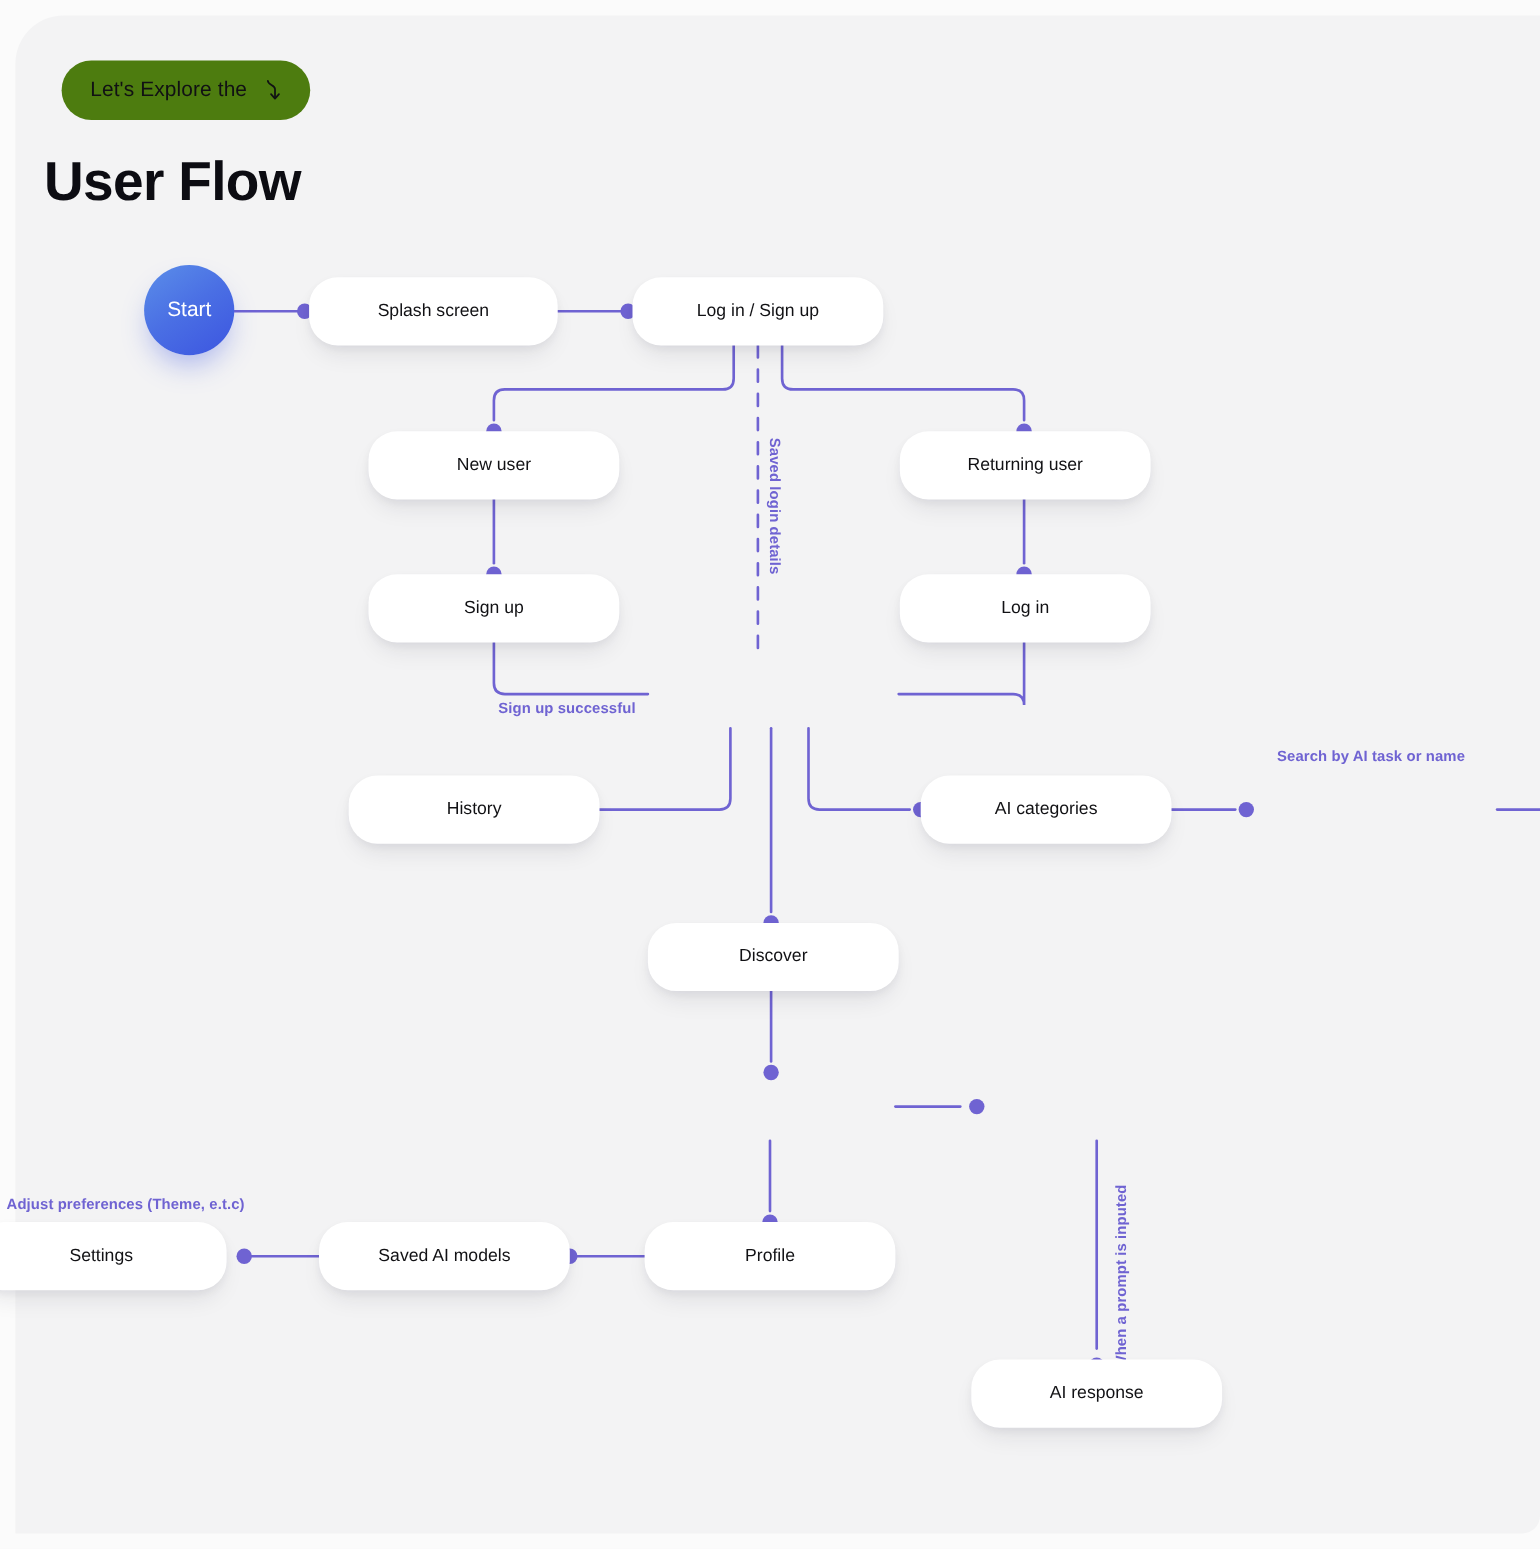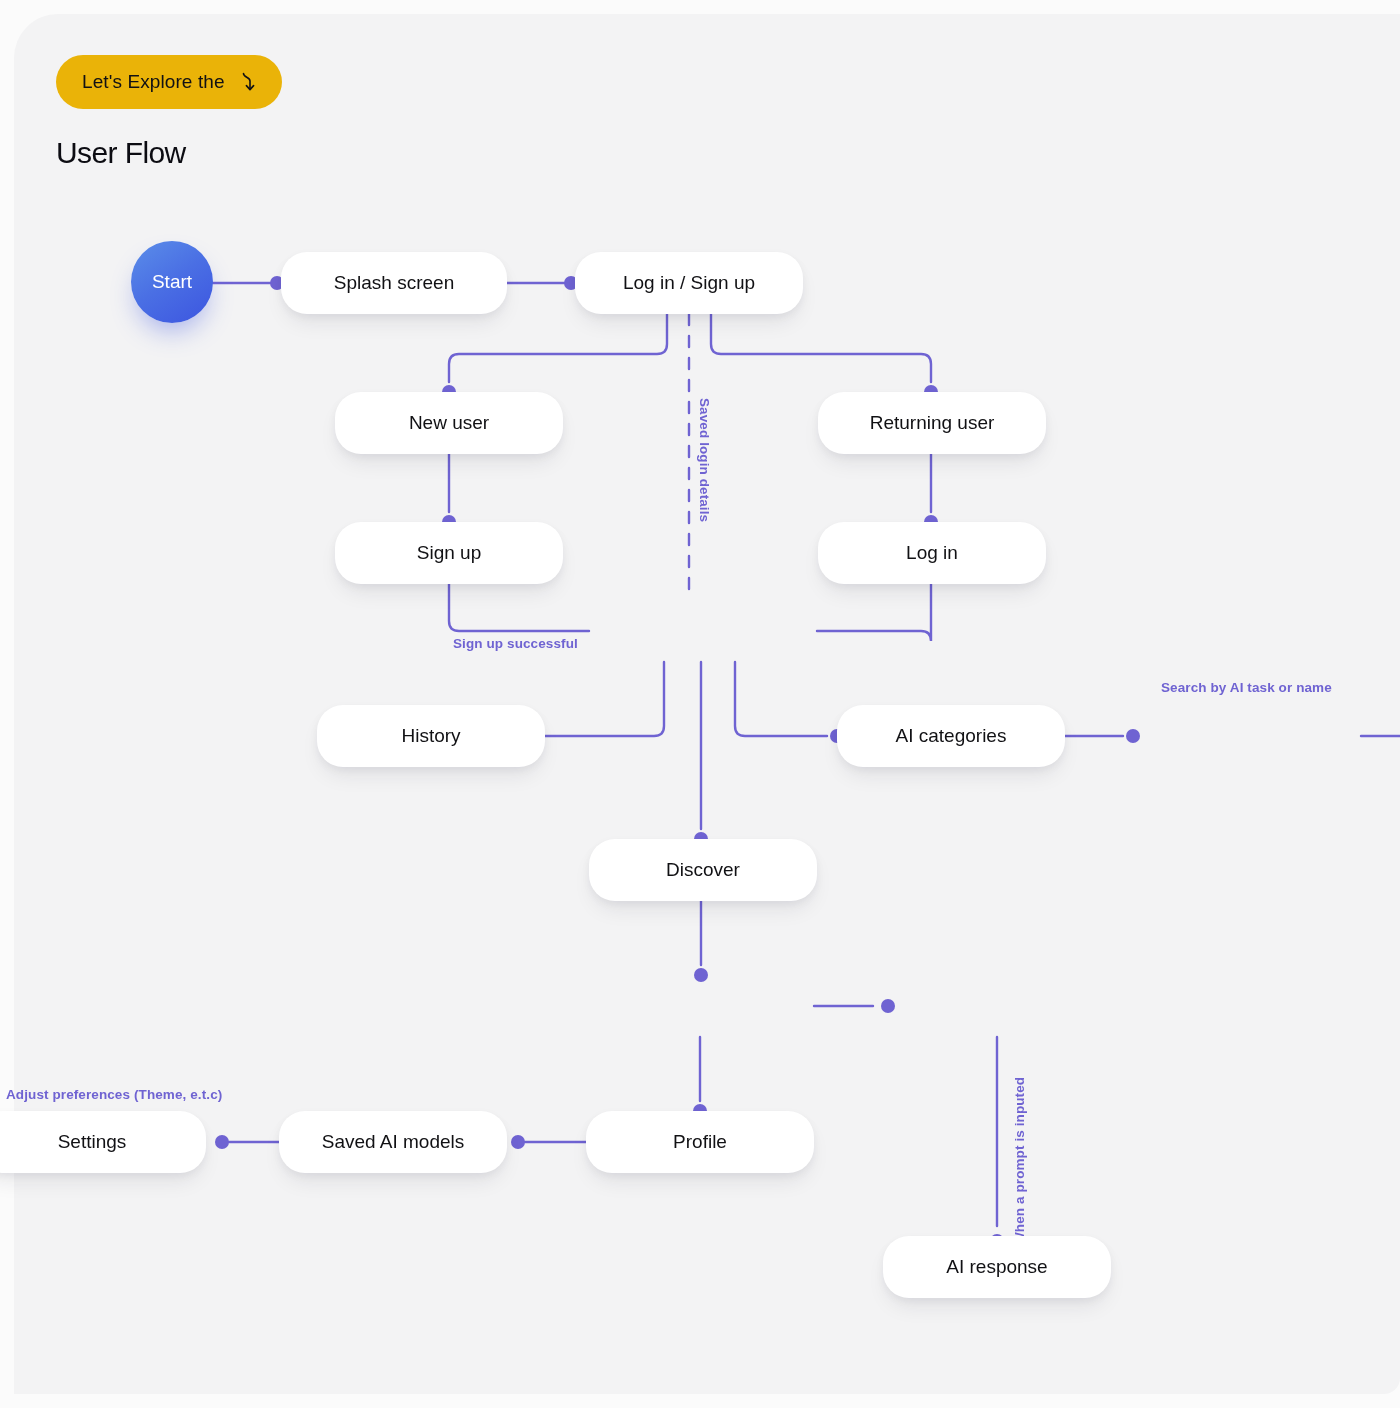--- a/index.html
+++ b/index.html
@@ -17,42 +17,42 @@
     left: 14px; top: 14px;
     width: 1386px; height: 1380px;
     background: #f3f3f4;
     border-radius: 44px 0 16px 0;
   }
 
   
   .pill {
     position: absolute; left: 56px; top: 55px;
     height: 54px; padding: 0 26px;
-    background: #eab308;
+    background: #4d7c0f;
     border-radius: 27px;
     display: flex; align-items: center; gap: 14px;
     font-size: 19px; color: #111114; letter-spacing: .1px;
   }
   .pill .arrow-ico { display: block; width: 17px; height: 20px; }
   .page-title {
-    position: absolute; left: 56px; top: 136px;
-    font-size: 30px; font-weight: 400; color: #0c0c12;
+    position: absolute; left: 40px; top: 136px;
+    font-size: 50px; font-weight: 700; color: #0c0c12;
     letter-spacing: -0.6px;
   }
 
   
   .wires { position: absolute; left: 0; top: 0; width: 1400px; height: 1408px; }
 
   
   .node {
     position: absolute;
     background: #ffffff;
     border-radius: 26px;
     display: flex; align-items: center; justify-content: center;
-    font-size: 19px; color: #111114;
+    font-size: 16px; color: #111114;
     box-shadow: 0 12px 22px -6px rgba(25,25,50,0.10), 0 3px 8px rgba(25,25,50,0.05);
     white-space: nowrap;
   }
   .start-node {
     position: absolute;
     left: 131px; top: 241px; width: 82px; height: 82px;
     border-radius: 50%;
     background: linear-gradient(145deg, #5b8ee9 0%, #4a6fe4 48%, #3c55e0 100%);
     display: flex; align-items: center; justify-content: center;
     color: #ffffff; font-size: 19px;
@@ -176,19 +176,19 @@
 
   <div class="node" style="left:837px; top:705px; width:228px; height:62px;">AI categories</div>
 
 
   <div class="node" style="left:589px; top:839px; width:228px; height:62px;">Discover</div>
 
 
 
   <div class="node" style="left:586px; top:1111px; width:228px; height:62px;">Profile</div>
 
-  <div class="node" style="left:279px; top:1111px; width:228px; height:62px;">Saved AI models</div>
+  <div class="node" style="left:290px; top:1111px; width:228px; height:62px;">Saved AI models</div>
 
   <div class="node" style="left:-22px; top:1111px; width:228px; height:62px;">Settings</div>
 
   <div class="node" style="left:883px; top:1236px; width:228px; height:62px;">AI response</div>
 
 </div>
 
 </body></html>

